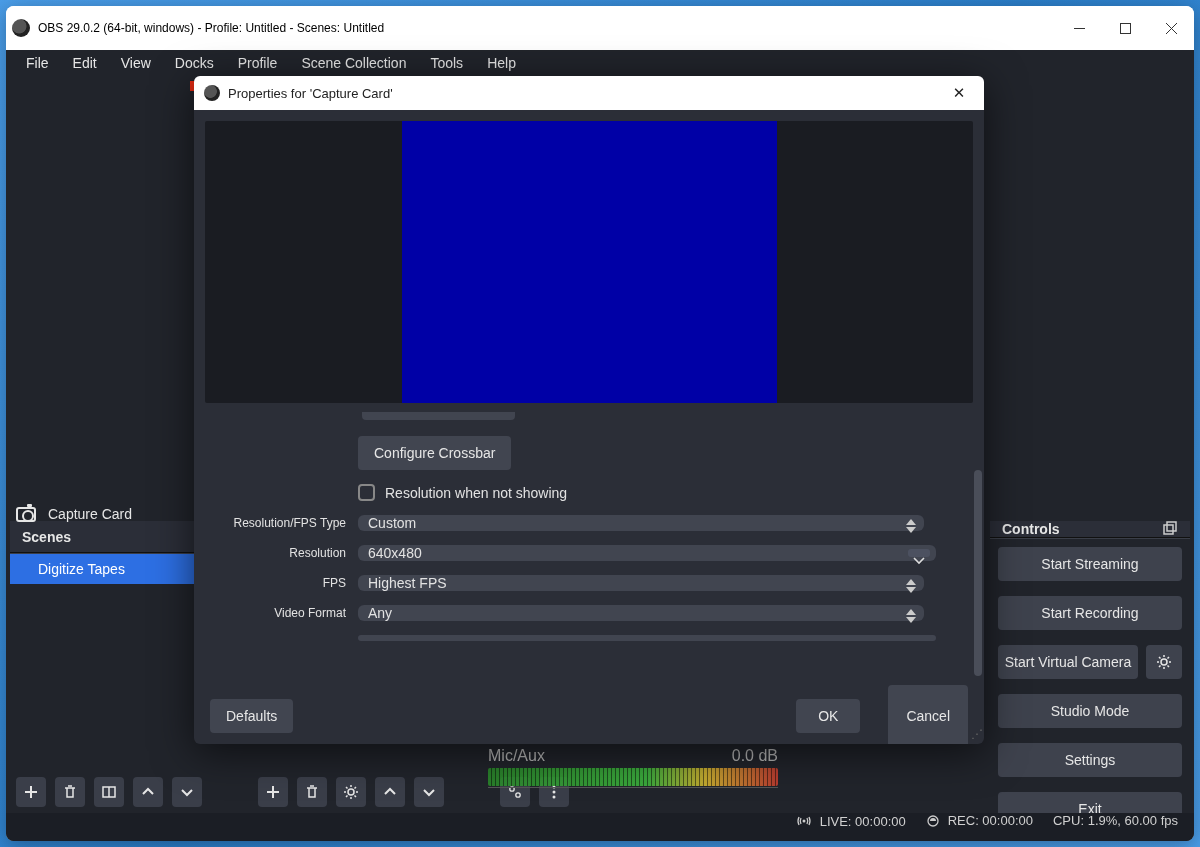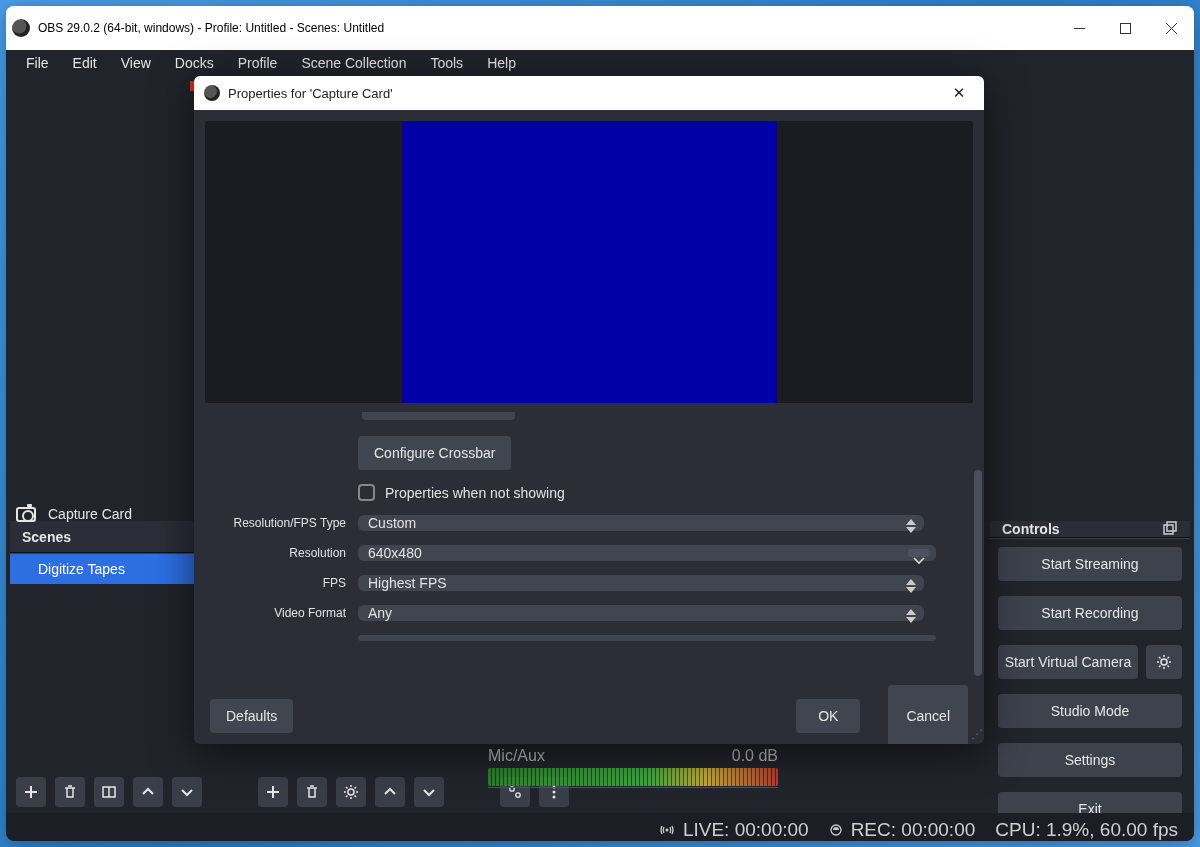--- a/index.html
+++ b/index.html
@@ -37,21 +37,21 @@
   .meter{height:18px;margin-top:3px;background:linear-gradient(to right,#2b8f2b 0%,#3fbf3f 55%,#e0c030 75%,#d04030 100%);position:relative;border-radius:2px;opacity:0.85}
   .meter::after{content:"";position:absolute;inset:0;background:repeating-linear-gradient(to right,transparent 0,transparent 3px,rgba(0,0,0,0.5) 3px,rgba(0,0,0,0.5) 4px)}
   .meter-ticks{height:8px;border-top:1px solid #555;margin-top:1px;position:relative}
   .controls{width:200px}
   .controls .dock-header{justify-content:space-between}
   .controls .dock-body{padding:8px;display:flex;flex-direction:column;gap:15px}
   .ctrl-btn{background:#3e424d;color:#e6e6e6;border:none;border-radius:4px;padding:9px 4px;font-size:14px;text-align:center}
   .ctrl-row{display:flex;gap:8px}
   .ctrl-row .ctrl-btn{flex:1}
   .ctrl-row .gear{width:36px;flex:none;display:flex;align-items:center;justify-content:center}
-  .statusbar{height:28px;background:#1b1e25;display:flex;align-items:flex-end;justify-content:flex-end;gap:20px;padding:0 16px;color:#d0d0d0;font-size:19px}
+  .statusbar{height:28px;background:#1b1e25;display:flex;align-items:flex-start;justify-content:flex-end;gap:20px;padding:0 16px;color:#d0d0d0;font-size:13px}
   .statusbar .stat{display:flex;align-items:center;gap:8px}
 
   
   .dialog{position:absolute;top:76px;left:194px;width:790px;height:668px;background:#2b2e37;border-radius:6px;box-shadow:0 8px 40px rgba(0,0,0,0.6);display:flex;flex-direction:column;overflow:hidden}
   .dlg-title{height:34px;background:#fff;display:flex;align-items:center;padding:0 10px;color:#222;font-size:13px}
   .dlg-title .logo{width:16px;height:16px;border-radius:50%;background:radial-gradient(circle at 40% 40%,#555 45%,#222 50%);margin-right:8px}
   .dlg-title .spacer{flex:1}
   .dlg-title .x{width:30px;text-align:center;font-size:15px}
   .dlg-preview{margin:11px;height:282px;background:#1a1c22;position:relative;border-radius:2px}
   .dlg-preview .blue{position:absolute;top:0;left:197px;width:375px;height:282px;background:#0000a6}
@@ -283,21 +283,21 @@
   <div class="dlg-form">
     <div class="form-stub"></div>
     <div class="form-row" style="margin-top:18px">
       <div class="lbl"></div>
       <div class="fld"><button class="pbtn">Configure Crossbar</button></div>
     </div>
     <div class="form-row">
       <div class="lbl"></div>
       <div class="fld chk">
         <div class="chkbox"></div>
-        <span>Properties when not showing</span>
+        <span>Resolution when not showing</span>
       </div>
     </div>
     <div class="form-row">
       <div class="lbl">Resolution/FPS Type</div>
       <div class="fld">
           <div class="select">
             <span>Custom</span>
             <div class="spin">
               <svg width="10" height="6" viewBox="0 0 10 6">
                 <path d="M0 6 L5 0 L10 6" fill="#ccc"></path>

